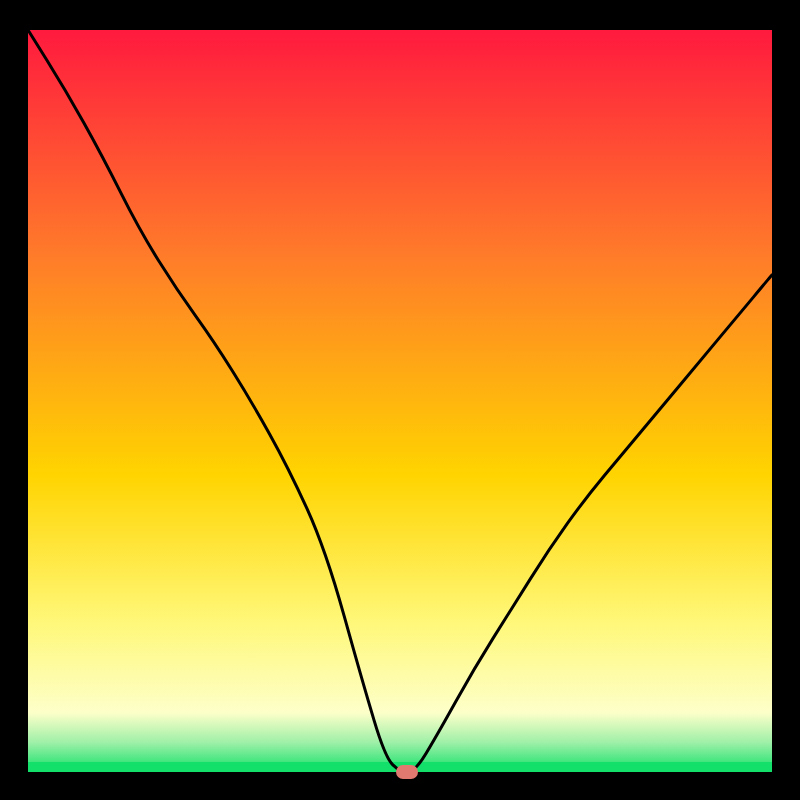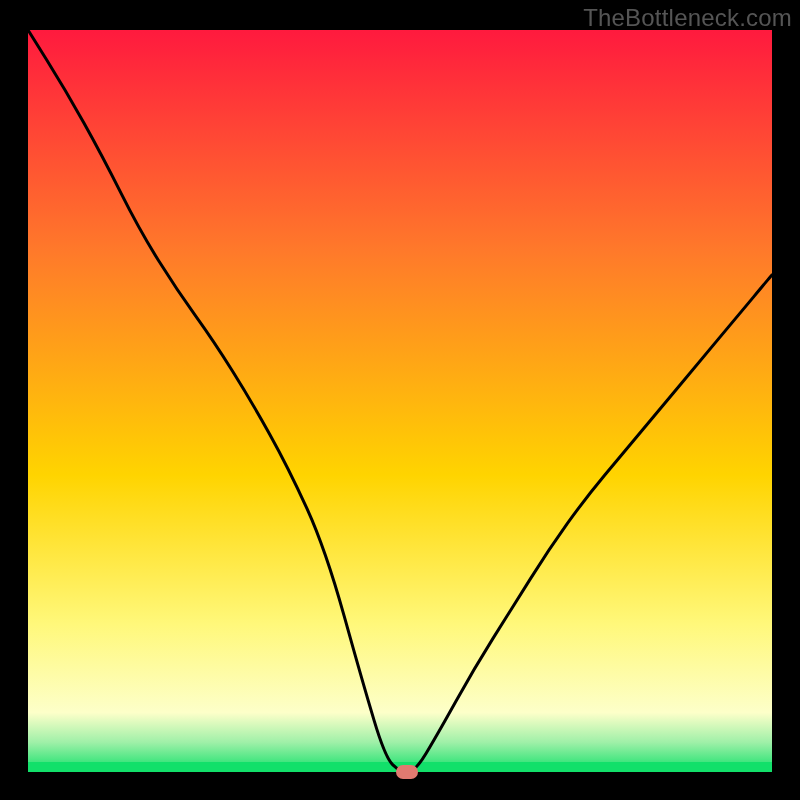--- a/index.html
+++ b/index.html
@@ -50,21 +50,20 @@
     background: #e07a70;
     transform: translate(-50%, -50%);
     z-index: 5;
   }
 </style>
 </head>
 <body>
 
 <div class="frame">
 
-  <div class="watermark">TheBottleneck.com</div>
 
   <div class="plot-area plot-bg">
     <svg viewBox="0 0 744 742" preserveAspectRatio="none">
       <defs>
         <linearGradient id="bgGrad" x1="0" y1="0" x2="0" y2="1">
           <stop id="g-top" offset="0%" stop-color="#ff1a3e"></stop>
           <stop id="g-m1" offset="30%" stop-color="#ff7a2a"></stop>
           <stop id="g-m2" offset="60%" stop-color="#ffd400"></stop>
           <stop id="g-m3" offset="80%" stop-color="#fff87a"></stop>
           <stop id="g-band" offset="92%" stop-color="#fdffc9"></stop>

